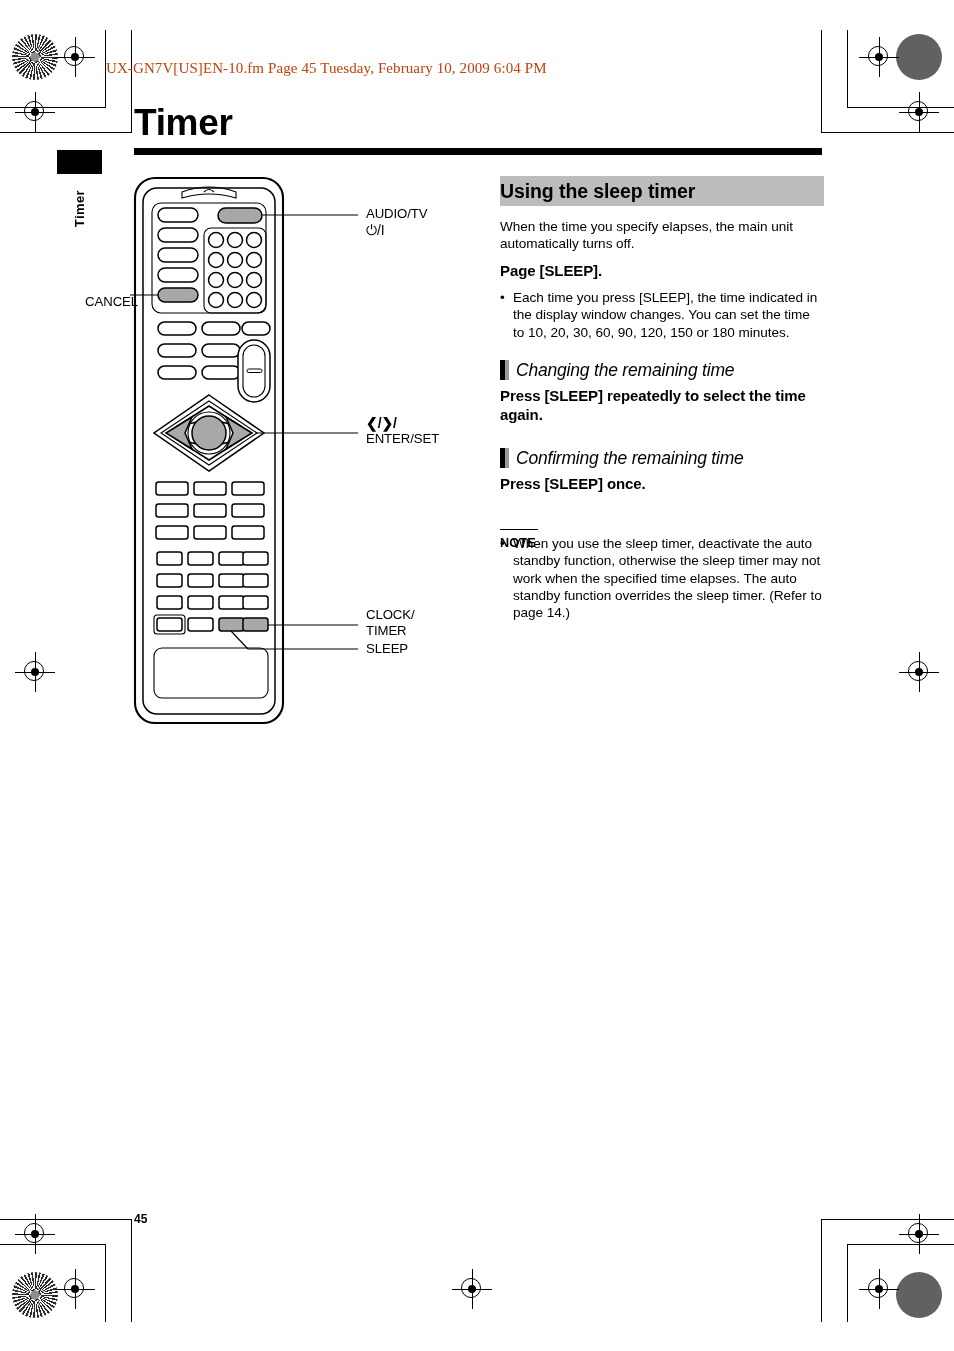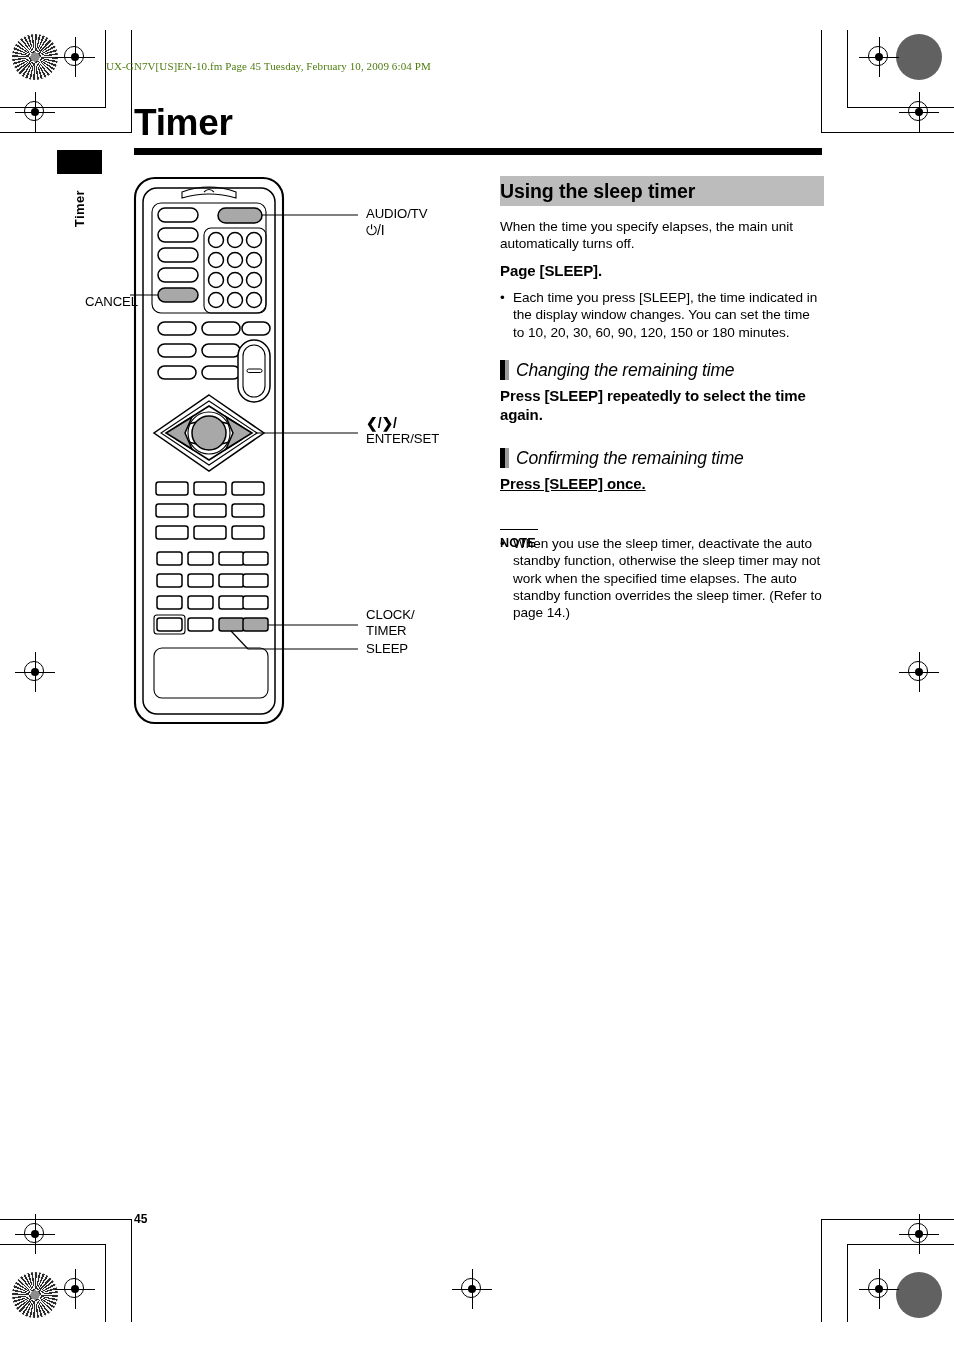--- a/index.html
+++ b/index.html
@@ -59,24 +59,24 @@
     position: absolute;
     width: 46px; height: 46px;
     border-radius: 50%;
     background: #616161;
   }
 
   
   .fileheader {
     position: absolute;
     font-family: "Liberation Serif", serif;
-    font-size: 11px;
+    font-size: 15px;
     letter-spacing: 0.1px;
     white-space: nowrap;
-    color: #4d7c0f;
+    color: #c2410c;
   }
 
   
   .page-title {
     position: absolute;
     font-size: 37px;
     font-weight: bold;
     letter-spacing: -0.3px;
     line-height: 1;
   }
@@ -478,21 +478,21 @@
     <div class="mark-gray"></div>
     <div class="shtxt">Changing the remaining time</div>
   </div>
   <div class="bold-lead" style="left:500px; top:386px; width:322px;">Press [SLEEP] repeatedly to select the time again.</div>
 
   <div class="subhead" style="left:500px; top:448px; width:322px;">
     <div class="mark-dark"></div>
     <div class="mark-gray"></div>
     <div class="shtxt">Confirming the remaining time</div>
   </div>
-  <div class="bold-lead" style="left:500px; top:474px; width:322px;text-decoration:underline;">Press [SLEEP] once.</div>
+  <div class="bold-lead" style="left:500px; top:474px; width:322px;">Press [SLEEP] once.</div>
 
   <div class="note-label" style="left:500px; top:514px;">NOTE</div>
   <div class="note-rule" style="left:500px; top:529px; width:38px; height:1.3px;"></div>
 
   <div class="bullet-item" style="left:500px; top:535px; width:322px;">
     <span class="bul">•</span>
     <span class="btxt">When you use the sleep timer, deactivate the auto standby function, otherwise the sleep timer may not work when the specified time elapses. The auto standby function overrides the sleep timer. (Refer to page 14.)</span>
   </div>
 
   <div class="page-number" style="left:134px; top:1212px;">45</div>

